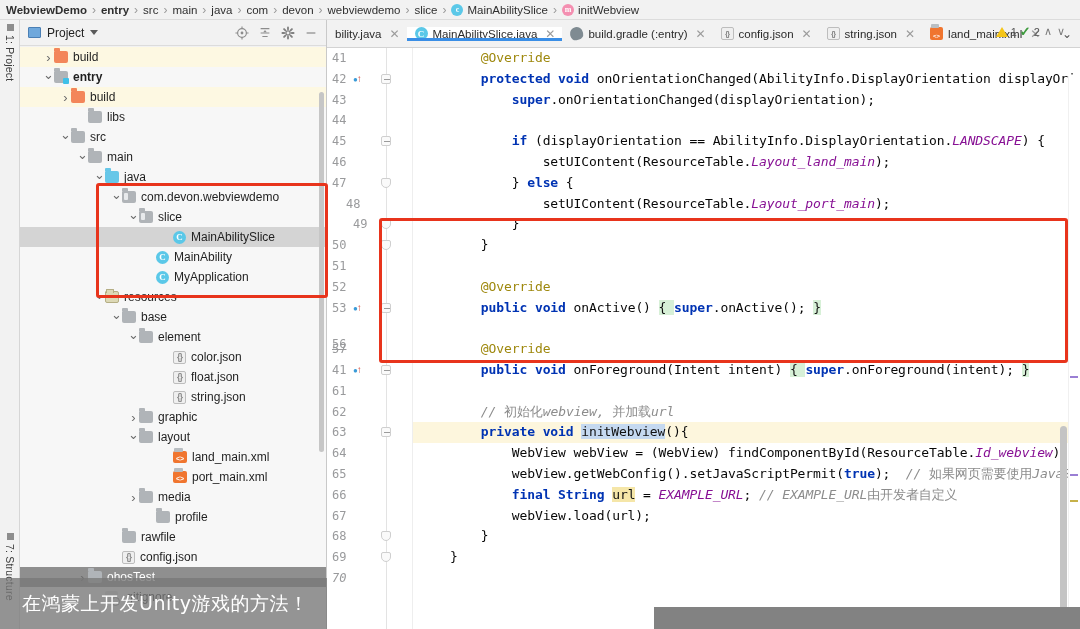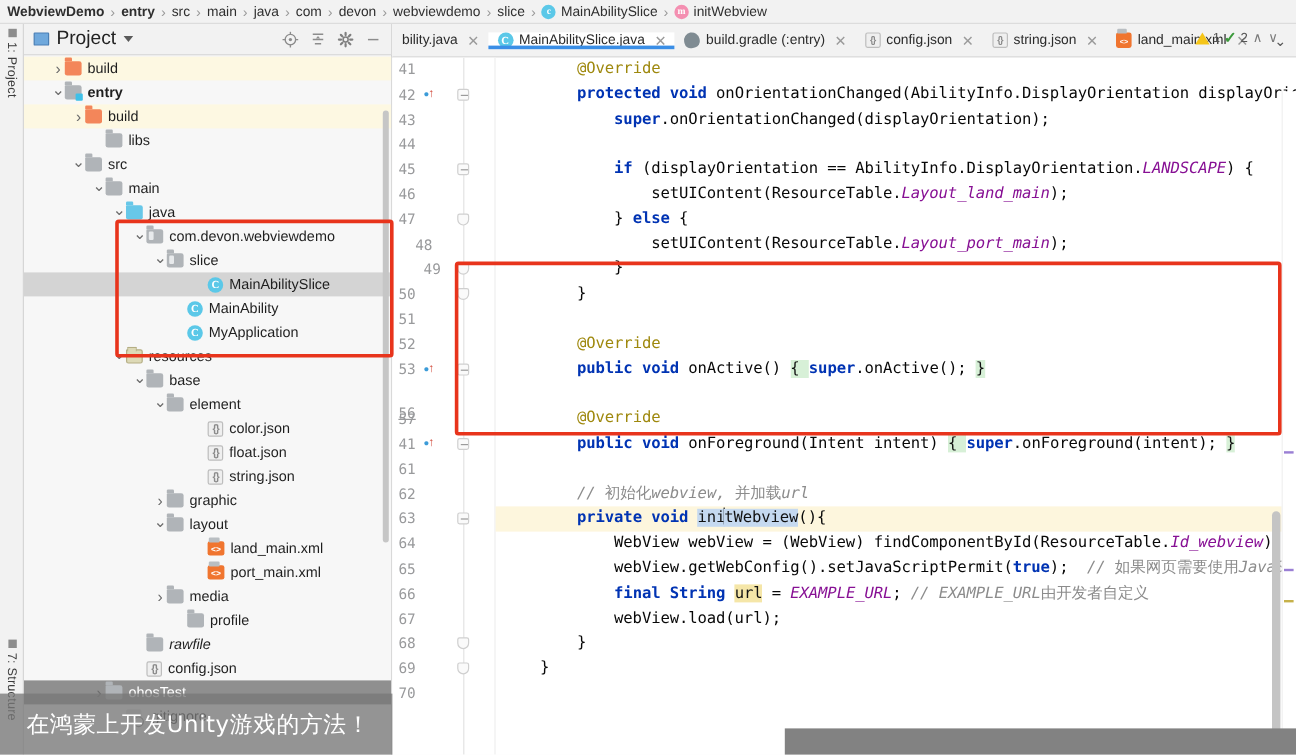--- a/index.html
+++ b/index.html
@@ -59,21 +59,21 @@
     background: #f2f2f2; border-right: 1px solid #c9c9c9;
   }
   .panel-header {
     position: relative; height: 26px; display: flex; align-items: center;
     padding: 0 4px 0 8px; border-bottom: 1px solid #dcdcdc; background: #f2f2f2;
   }
   .panel-icon {
     width: 13px; height: 11px; border: 1.6px solid #4a7fb5; background: #6fa8dc;
     border-radius: 1px; margin-right: 6px; flex: none;
   }
-  .panel-title { font-size: 16px; color: #222; }
+  .panel-title { font-size: 12px; color: #222; }
   .caret-dn {
     width: 0; height: 0; border-left: 4px solid transparent;
     border-right: 4px solid transparent; border-top: 5px solid #5a5a5a;
     margin-left: 6px;
   }
   .header-actions { margin-left: auto; display: flex; align-items: center; gap: 9px; padding-right: 4px; }
   .hicon { width: 14px; height: 14px; opacity: .72; }
 
   .tree {
     position: absolute; top: 27px; left: 0; right: 0; bottom: 0;
@@ -517,21 +517,21 @@
         <div class="trow" style="padding-left: 108px;">
           <span class="arrow closed"></span>
           <span class="ficon folder"></span>
           <span class="tlabel">media</span>
         </div>
         <div class="trow" style="padding-left: 125px;">
           <span class="arrow"></span>
           <span class="ficon folder"></span>
           <span class="tlabel">profile</span>
         </div>
-        <div class="trow" style="padding-left: 91px; font-style: italic;">
+        <div class="trow" style="padding-left: 91px;">
           <span class="arrow"></span>
           <span class="ficon folder"></span>
           <span class="tlabel">rawfile</span>
         </div>
         <div class="trow" style="padding-left: 91px;">
           <span class="arrow"></span>
           <span class="json-icon">{}</span>
           <span class="tlabel">config.json</span>
         </div>
         <div class="trow dark" style="padding-left: 57px;">
@@ -619,21 +619,21 @@
           <div class="lnum" style="top: 374.4px;">63</div>
           <div class="fold" style="top: 379.4px;"></div>
           <div class="lnum" style="top: 395.2px;">64</div>
           <div class="lnum" style="top: 416px;">65</div>
           <div class="lnum" style="top: 436.8px;">66</div>
           <div class="lnum" style="top: 457.6px;">67</div>
           <div class="lnum" style="top: 478.4px;">68</div>
           <div class="fold end" style="top: 483.4px;"></div>
           <div class="lnum" style="top: 499.2px;">69</div>
           <div class="fold end" style="top: 504.2px;"></div>
-          <div class="lnum" style="top: 520px;">70</div>
+          <div class="lnum" style="top: 520px; font-style: italic;">70</div>
         </div>
       <div class="code-pane" id="codepane">
           <div class="cline"><span class="plain">        </span><span class="ann">@Override</span></div>
           <div class="cline"><span class="plain">        </span><span class="kw">protected void </span><span class="plain">onOrientationChanged(AbilityInfo.DisplayOrientation displayOrientati</span></div>
           <div class="cline"><span class="plain">            </span><span class="kw">super</span><span class="plain">.onOrientationChanged(displayOrientation);</span></div>
           <div class="cline">&nbsp;</div>
           <div class="cline"><span class="plain">            </span><span class="kw">if</span><span class="plain"> (displayOrientation == AbilityInfo.DisplayOrientation.</span><span class="stat">LANDSCAPE</span><span class="plain">) {</span></div>
           <div class="cline"><span class="plain">                setUIContent(ResourceTable.</span><span class="stat">Layout_land_main</span><span class="plain">);</span></div>
           <div class="cline"><span class="plain">            } </span><span class="kw">else</span><span class="plain"> {</span></div>
           <div class="cline"><span class="plain">                setUIContent(ResourceTable.</span><span class="stat">Layout_port_main</span><span class="plain">);</span></div>

